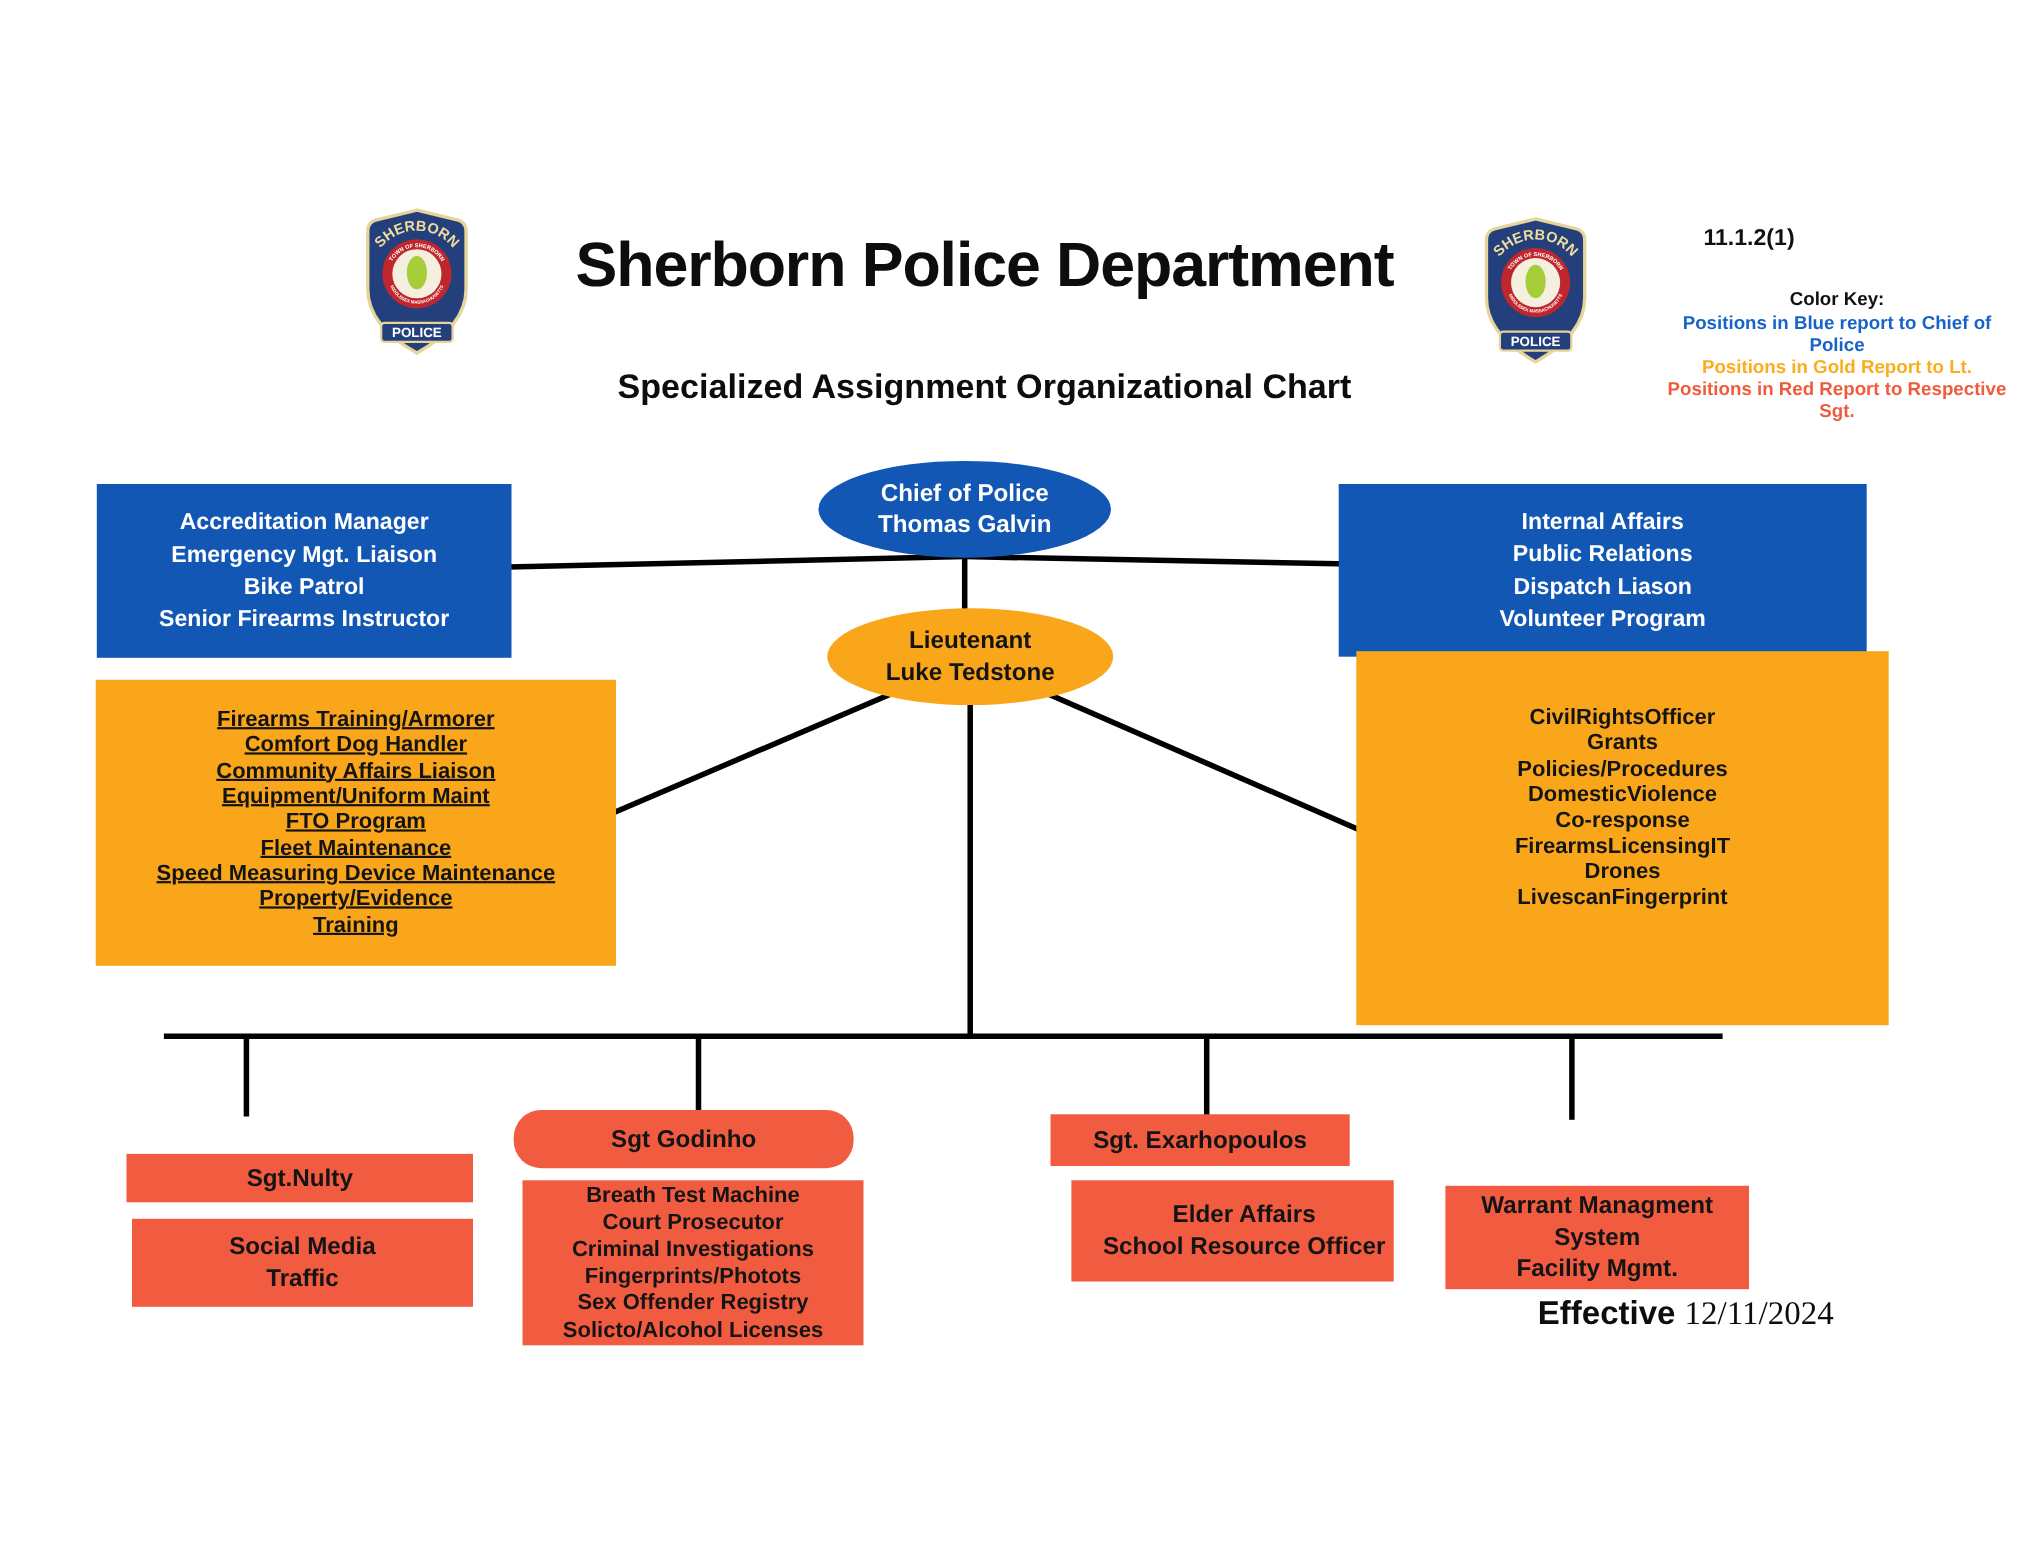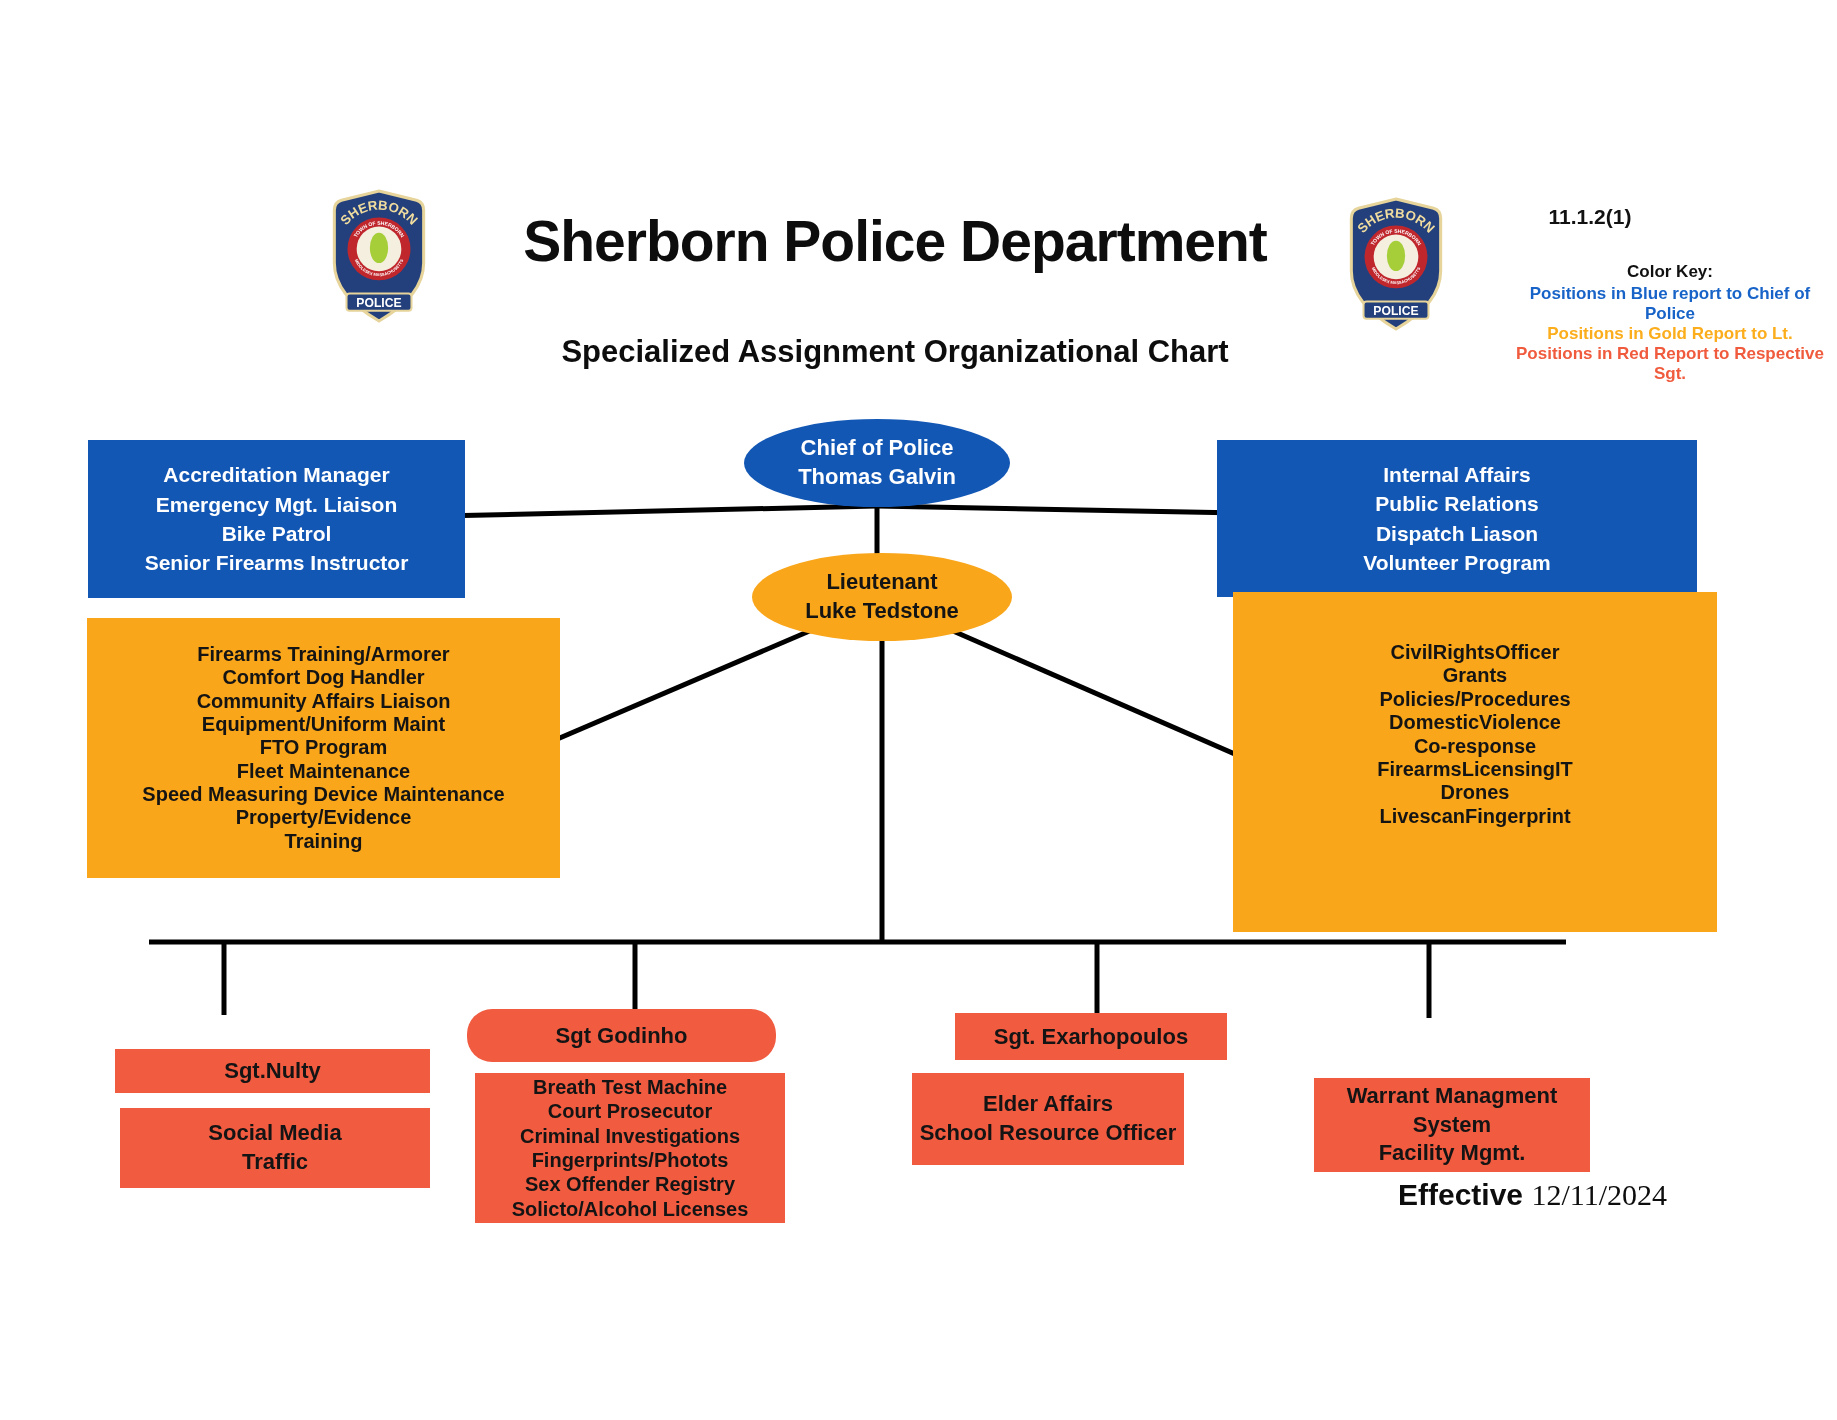--- a/index.html
+++ b/index.html
@@ -41,31 +41,31 @@
   .ellipse.lieut{left:752px;top:553px;width:260px;height:88px;background:#f9a61a;color:#141414;}
   .box{
     position:absolute;display:flex;flex-direction:column;justify-content:center;align-items:center;
     text-align:center;font-weight:bold;white-space:pre-line;
   }
   .box.blue{background:#1357b5;color:#ffffff;font-size:21px;line-height:1.4;}
   .box.gold{background:#f9a61a;color:#141414;font-size:20px;line-height:1.17;}
   .box.orange{background:#f15b40;color:#141414;}
   .blue-left{left:88px;top:440px;width:377px;height:158px;}
   .blue-right{left:1217px;top:440px;width:480px;height:157px;}
-  .gold-left{left:87px;top:618px;width:473px;height:260px;}
+  .gold-left{left:87px;top:618px;width:473px;height:260px;text-decoration:underline;}
   .gold-right{left:1233px;top:592px;width:484px;height:340px;justify-content:flex-start;padding-top:49px;box-sizing:border-box;}
   .sgt{font-size:22px;}
   .sgt-nulty{left:115px;top:1010px;width:315px;height:44px;margin-top:39px;}
   .sgt-godinho{left:467px;top:1009px;width:309px;height:53px;border-radius:25px;}
   .sgt-exarho{left:955px;top:1013px;width:272px;height:47px;}
   .sgt-graziano{left:1307px;top:1013px;width:278px;height:47px;}
   .duty{font-size:22px;line-height:1.3;}
   .duty-nulty{left:120px;top:1108px;width:310px;height:80px;}
   .duty-godinho{left:475px;top:1073px;width:310px;height:150px;font-size:20px;line-height:1.22;}
-  .duty-exarho{left:912px;top:1073px;width:272px;height:92px;}
+  .duty-exarho{left:974px;top:1073px;width:272px;height:92px;padding-left:21px;}
   .duty-graziano{left:1314px;top:1078px;width:276px;height:94px;}
   .effective{
     position:absolute;left:1398px;top:1178px;white-space:nowrap;
     font-size:30px;color:#0d0d0d;
   }
   .effective .eff-label{font-family:"Liberation Sans",sans-serif;font-weight:bold;}
   .effective .eff-date{font-family:"Liberation Serif",serif;font-weight:normal;}
   .badge{position:absolute;width:112px;height:136px;}
   .badge-left{left:323px;top:188px;}
   .badge-right{left:1340px;top:196px;}

